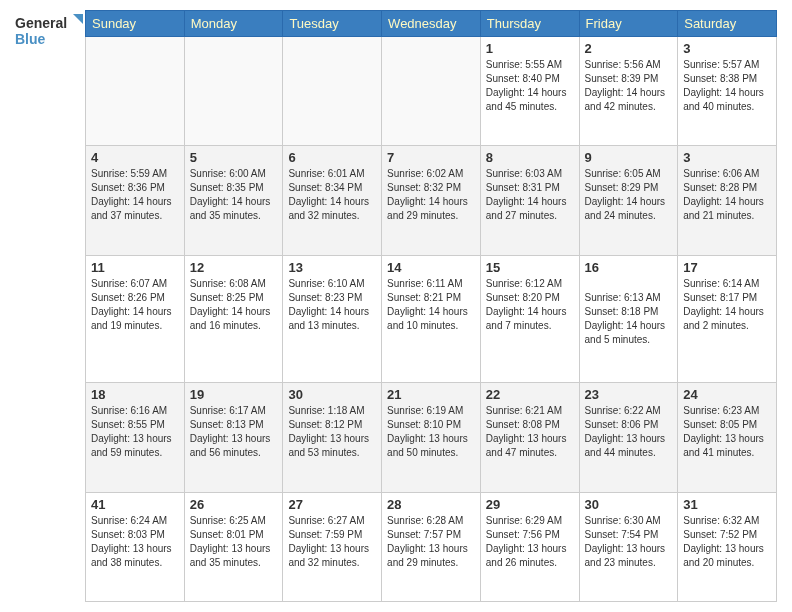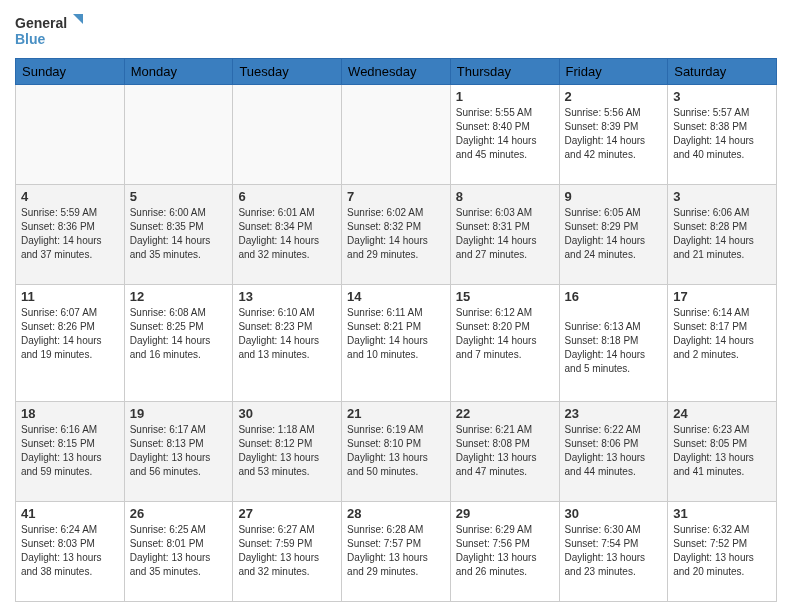--- a/index.html
+++ b/index.html
@@ -8,21 +8,21 @@
       height: 612px;
       font-family: Arial, sans-serif;
       background: #fff;
       overflow: hidden;
     }
     .page {
       width: 792px;
       height: 612px;
       padding: 10px 15px 10px 15px;
       display: flex;
-      flex-direction: column;
+      flex-direction: row;
     }
     .header {
       display: flex;
       justify-content: space-between;
       align-items: flex-start;
       margin-bottom: 8px;
     }
     .logo {
       display: flex;
       align-items: center;
@@ -43,21 +43,21 @@
     }
     .calendar {
       flex: 1;
       border: 1px solid #ccc;
       border-collapse: collapse;
       width: 100%;
       table-layout: fixed;
     }
     .calendar th {
       background: #3a7ebf;
-      color: #000000;
+      color: #fef9c3;
       text-align: left;
       padding: 5px 6px;
       font-size: 13px;
       border: 1px solid #2a6aad;
       font-weight: normal;
     }
     .calendar td {
       vertical-align: top;
       border: 1px solid #ccc;
       padding: 4px 5px;
@@ -243,21 +243,21 @@
             <div class="day-info" style="white-space: pre-line;">Sunrise: 6:14 AM
 Sunset: 8:17 PM
 Daylight: 14 hours
 and 2 minutes.</div>
           </td>
         </tr>
         <tr>
           <td class="shaded">
             <span class="day-number">18</span>
             <div class="day-info" style="white-space: pre-line;">Sunrise: 6:16 AM
-Sunset: 8:15 PM
+Sunset: 8:55 PM
 Daylight: 13 hours
 and 59 minutes.</div>
           </td>
           <td class="shaded">
             <span class="day-number">19</span>
             <div class="day-info" style="white-space: pre-line;">Sunrise: 6:17 AM
 Sunset: 8:13 PM
 Daylight: 13 hours
 and 56 minutes.</div>
           </td>

